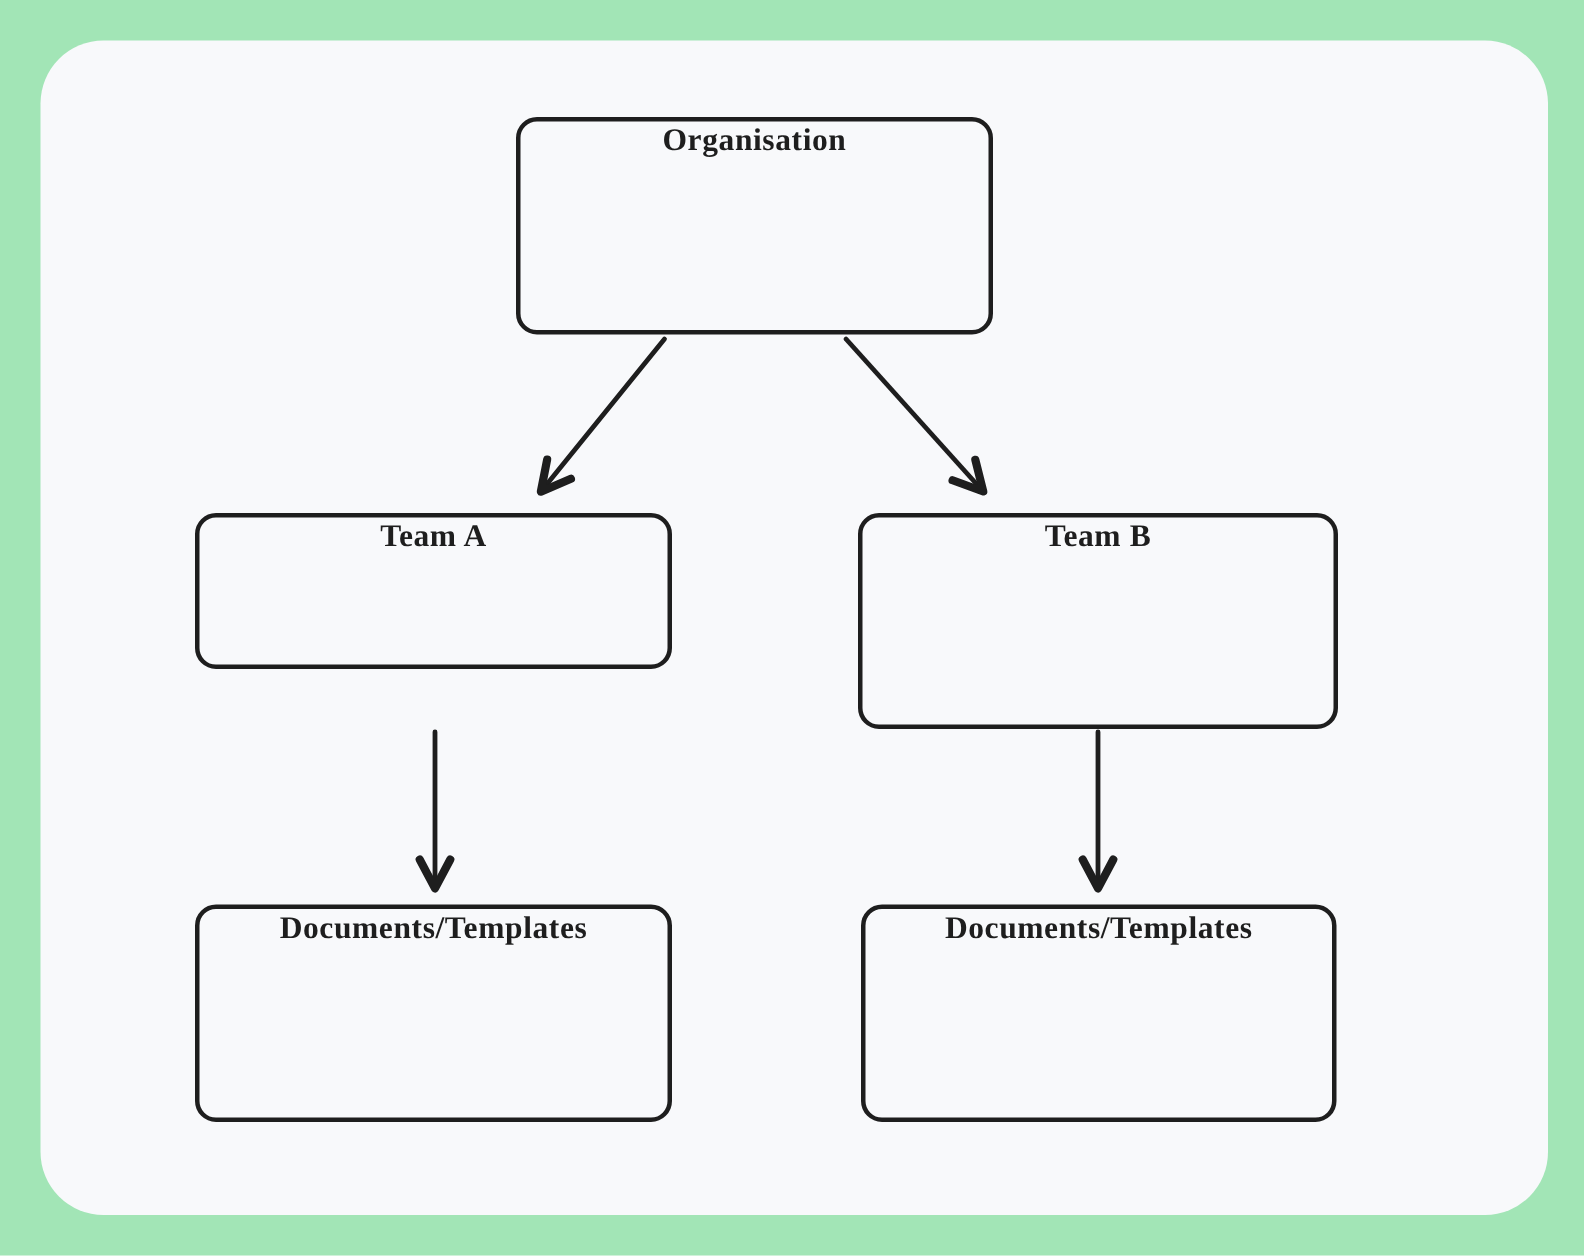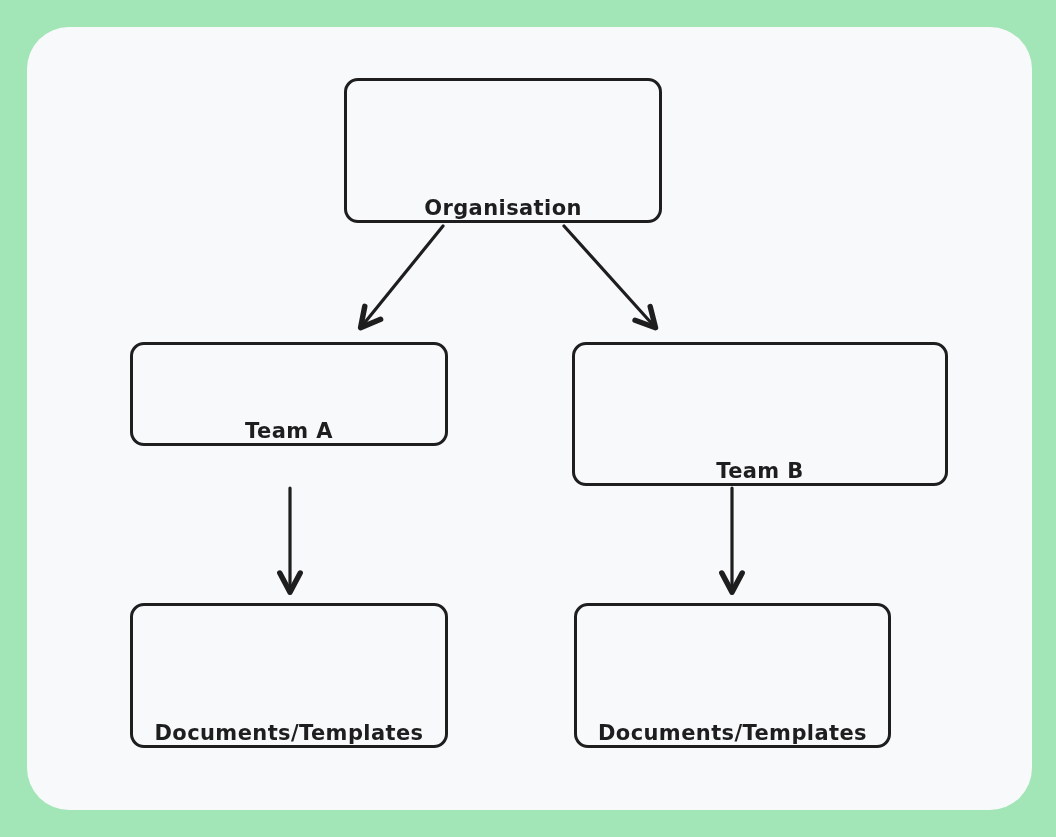--- a/index.html
+++ b/index.html
@@ -35,36 +35,37 @@
     position: absolute;
     left: 0;
     top: 0;
     width: 1056px;
     height: 837px;
     pointer-events: none;
   }
   .node {
     position: absolute;
     display: flex;
-    align-items: flex-end;
+    align-items: flex-start;
     justify-content: center;
     background: transparent;
     border: 3.5px solid var(--stroke);
     border-radius: 14px;
+    font-family: Liberation Serif, serif;
   }
   .node-label {
     font-size: 21px;
     font-weight: 700;
     letter-spacing: 0.4px;
     color: var(--text);
     white-space: nowrap;
   }
   .node--organisation { left: 344px; top: 78px;  width: 318px; height: 145px; }
   .node--team-a       { left: 130px; top: 342px; width: 318px; height: 104px; }
-  .node--team-b       { left: 572px; top: 342px; width: 376px; height: 144px; }
+  .node--team-b       { left: 572px; top: 342px; width: 320px; height: 144px; }
   .node--docs-a       { left: 130px; top: 603px; width: 318px; height: 145px; }
   .node--docs-b       { left: 574px; top: 603px; width: 317px; height: 145px; }
 </style>
 </head>
 <body>
 
 <div class="frame">
   <div class="canvas"></div>
 
   <svg class="edges" viewBox="0 0 1056 837" xmlns="http://www.w3.org/2000/svg">

